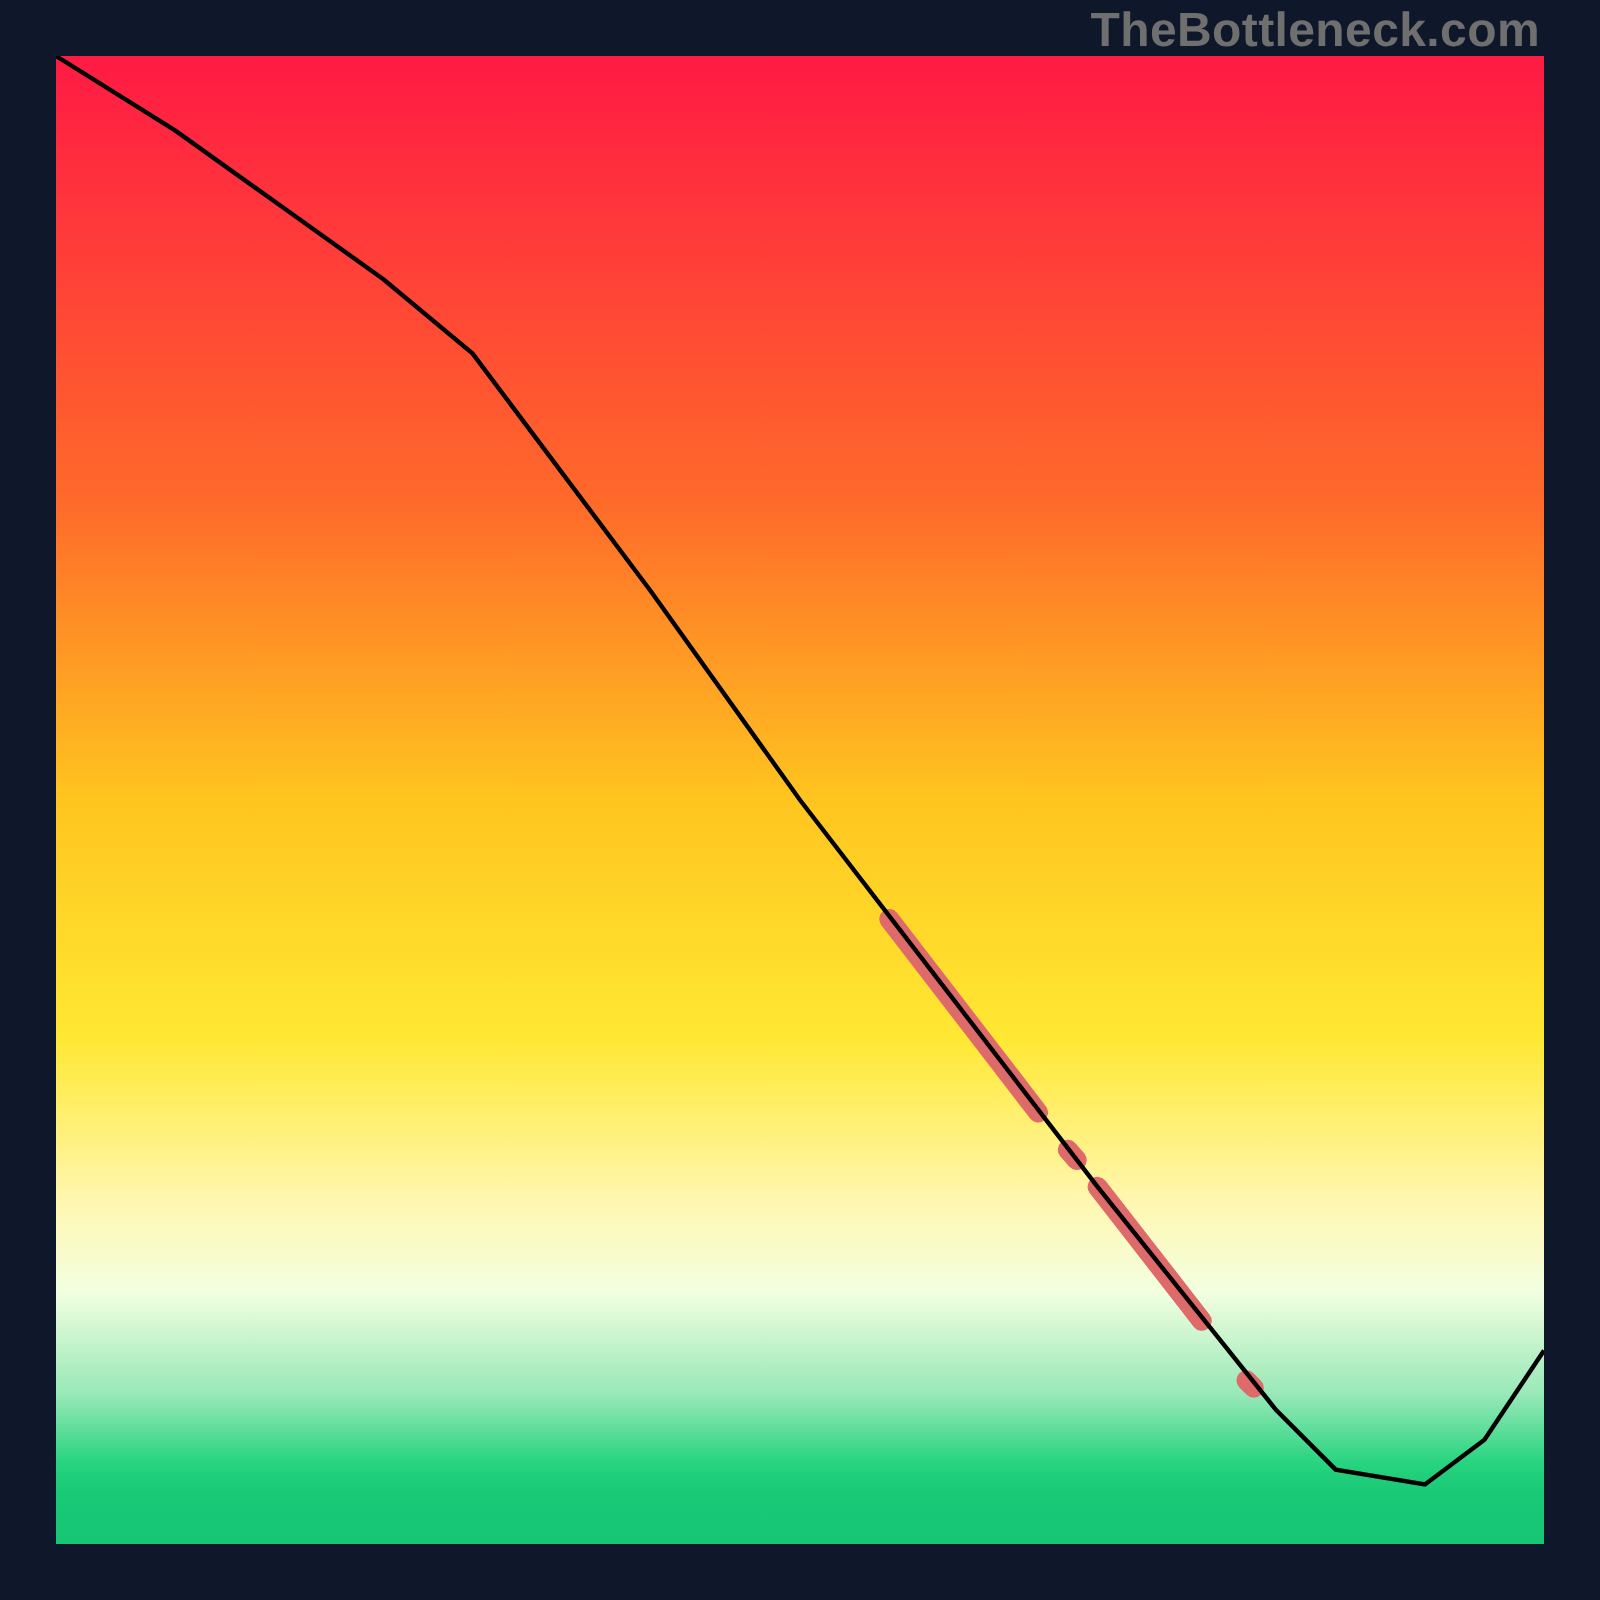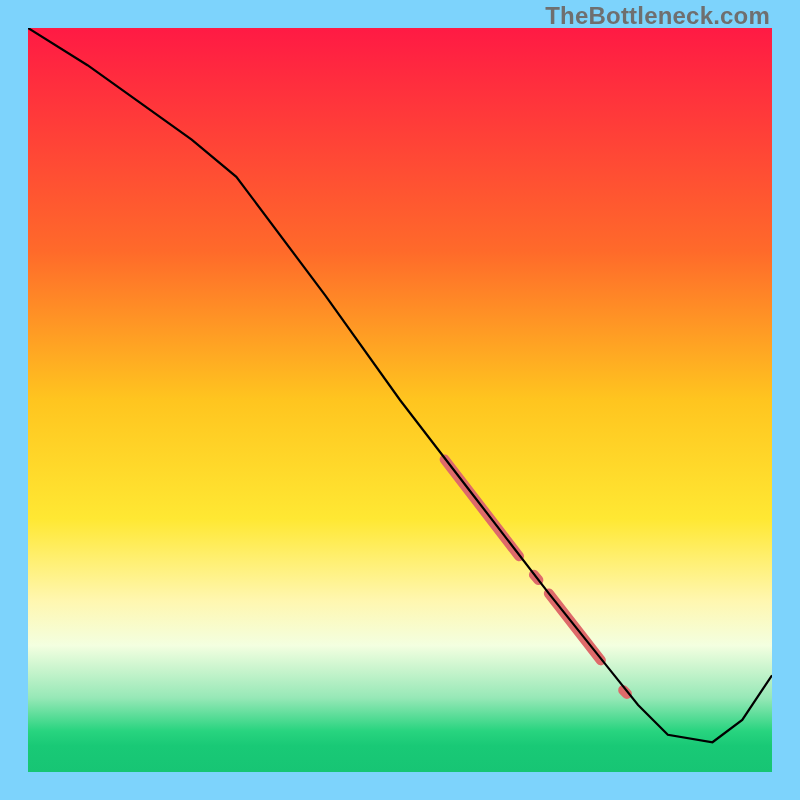--- a/index.html
+++ b/index.html
@@ -7,21 +7,21 @@
     padding: 0;
     width: 800px;
     height: 800px;
     overflow: hidden;
     background: #000;
     font-family: Arial, Helvetica, sans-serif;
   }
   .frame {
     position: absolute;
     inset: 0;
-    background: #7dd3fc;
+    background: #0f172a;
   }
   .plot {
     position: absolute;
     left: 28px;
     top: 28px;
     width: 744px;
     height: 744px;
     overflow: hidden;
   }
   .watermark {

